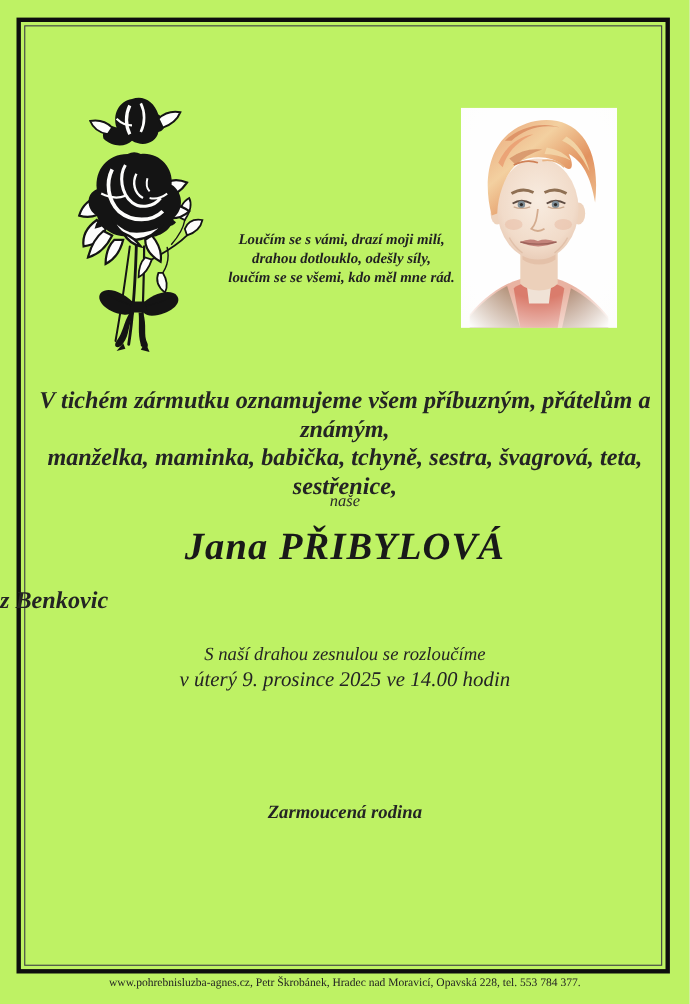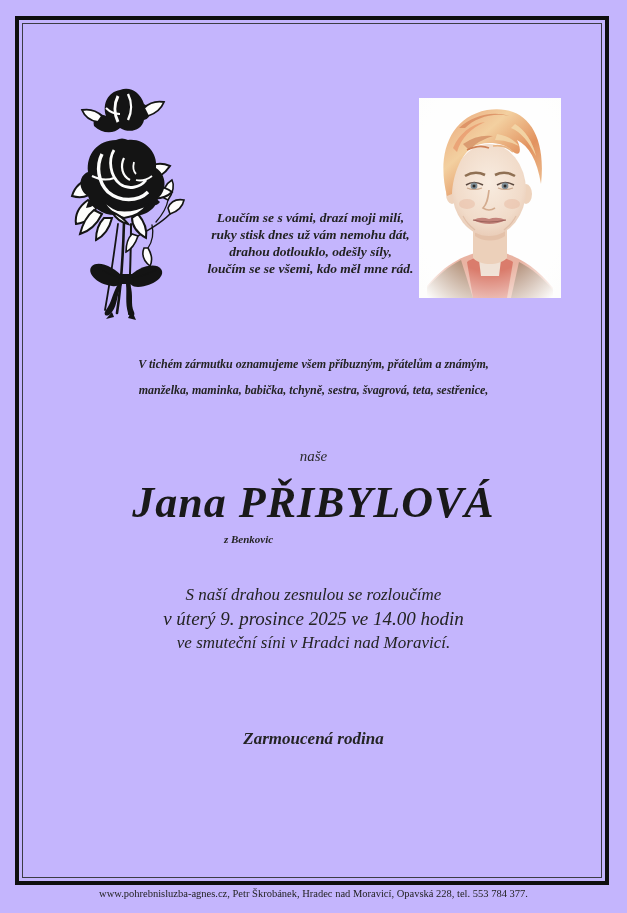--- a/index.html
+++ b/index.html
@@ -1,19 +1,19 @@
 <!DOCTYPE html>
 <html><head>
 <meta charset="utf-8">
 <style>
   html,body{margin:0;padding:0;background:#e9e9e9;}
   .page{
     position:relative;
     width:627px;height:913px;
-    background:#c4b5fd;
+    background:#bef264;
     margin:0 auto;
     font-family:"Liberation Serif","DejaVu Serif",serif;
     color:#1c1c1c;
     overflow:hidden;
   }
   .frame{
     position:absolute;left:15px;top:16px;width:594px;height:869px;
     border:4px solid #0e0e0e;box-sizing:border-box;
   }
   .frame-inner{
@@ -23,35 +23,35 @@
   .rose{position:absolute;left:68px;top:82px;width:118px;height:238px;}
   .portrait{position:absolute;left:419px;top:98px;width:142px;height:200px;}
   .poem{
     position:absolute;left:178px;top:209px;width:265px;
     text-align:center;font-style:italic;font-weight:bold;
     font-size:13.5px;line-height:17px;color:#222;
   }
   .announcement{
     position:absolute;left:30px;top:351px;width:567px;
     text-align:center;font-style:italic;font-weight:600;
-    font-size:12px;line-height:26px;color:#242424;
+    font-size:22px;line-height:26px;color:#242424;
   }
   .honorific{
     position:absolute;left:0;top:448px;width:627px;
     text-align:center;font-style:italic;font-size:15px;color:#2a2a2a;
   }
   .name{
     position:absolute;left:0;top:477px;width:627px;
     text-align:center;font-style:italic;font-weight:bold;
-    font-size:44px;letter-spacing:1px;color:#191919;
+    font-size:35px;letter-spacing:1px;color:#191919;
   }
   .origin{
     position:absolute;left:0;top:533px;width:497px;
-    text-align:center;font-style:italic;font-weight:bold;
-    font-size:11px;color:#242424;
+    font-style:italic;font-weight:bold;
+    font-size:22px;color:#242424;
   }
   .farewell{
     position:absolute;left:30px;top:583px;width:567px;
     text-align:center;font-style:italic;font-size:17px;line-height:24px;color:#242424;
   }
   .farewell .em{font-weight:normal;font-size:19px;}
   .closing{
     position:absolute;left:0;top:729px;width:627px;
     text-align:center;font-style:italic;font-weight:bold;
     font-size:17px;color:#242424;
@@ -220,39 +220,37 @@
         <ellipse cx="93" cy="106" rx="8" ry="5" fill="#e8b9a2" opacity="0.5"></ellipse>
         <path d="M44,118 Q48,126 56,132" stroke="#dcb89f" stroke-width="1.2" fill="none" opacity="0.7"></path>
         <path d="M97,118 Q93,126 85,132" stroke="#dcb89f" stroke-width="1.2" fill="none" opacity="0.7"></path>
       </g>
       <rect x="0" y="0" width="142" height="200" fill="url(#fade)"></rect>
     </svg>
   </div>
 
   <div class="poem">
     <div>Loučím se s vámi, drazí moji milí,</div>
-    <div>ruky stisk dnes už vám nemohu dát,</div>
     <div>drahou dotlouklo, odešly síly,</div>
     <div>loučím se se všemi, kdo měl mne rád.</div>
   </div>
 
   <div class="announcement">
     <div>V tichém zármutku oznamujeme všem příbuzným, přátelům a známým,</div>
     <div>manželka, maminka, babička, tchyně, sestra, švagrová, teta, sestřenice,</div>
   </div>
 
   <div class="honorific">naše</div>
 
   <div class="name">Jana PŘIBYLOVÁ</div>
 
   <div class="origin">z Benkovic</div>
 
   <div class="farewell">
     <div>S naší drahou zesnulou se rozloučíme</div>
     <div class="em">v úterý 9. prosince 2025 ve 14.00 hodin</div>
-    <div>ve smuteční síni v Hradci nad Moravicí.</div>
   </div>
 
   <div class="closing">Zarmoucená rodina</div>
 
   <div class="footer">www.pohrebnisluzba-agnes.cz, Petr Škrobánek, Hradec nad Moravicí, Opavská 228, tel. 553 784 377.</div>
 
 </div>
 
 </body></html>

